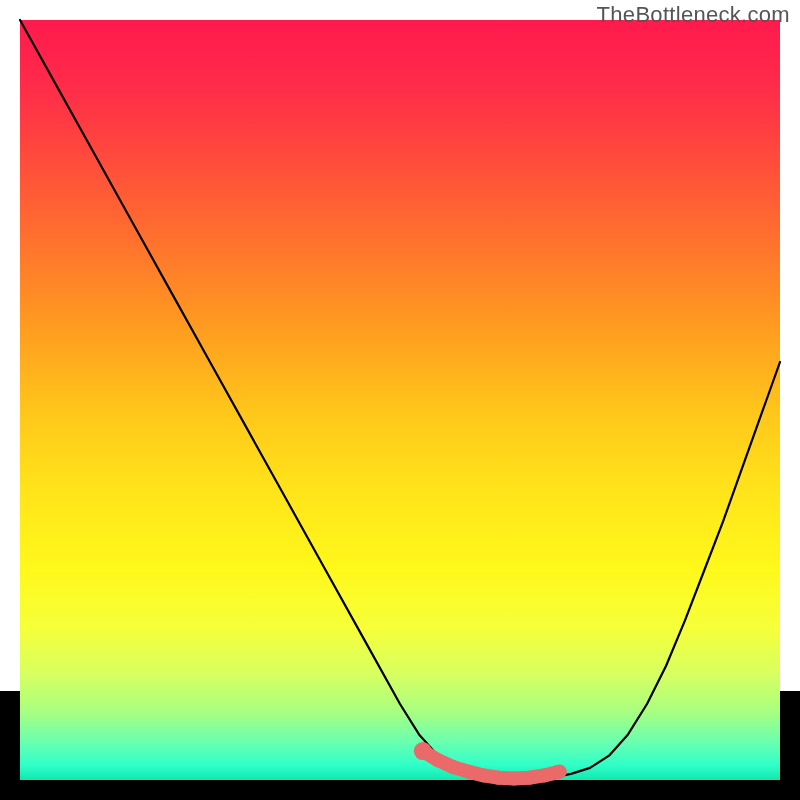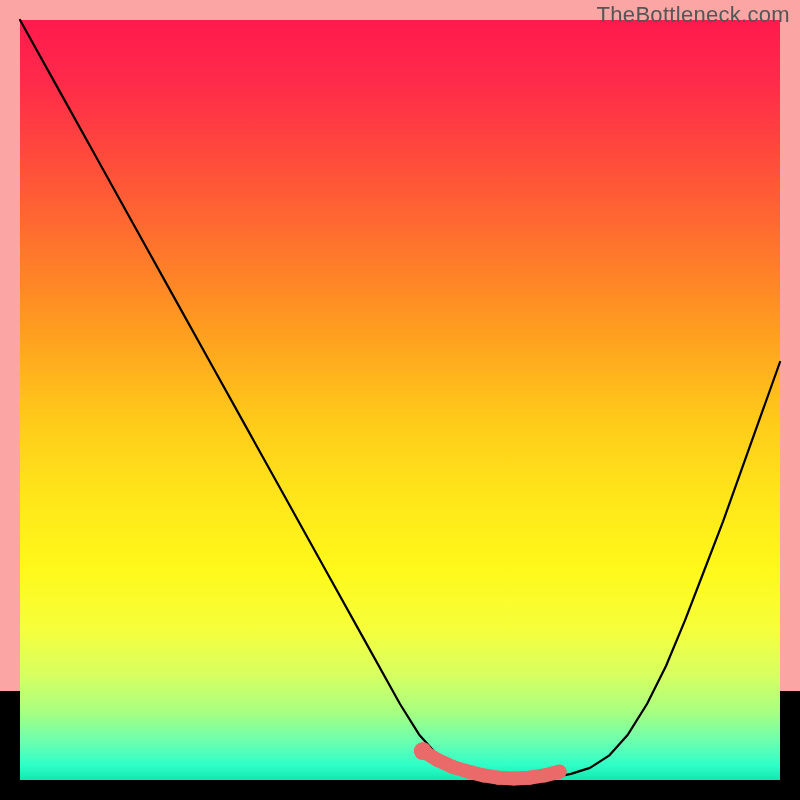--- a/index.html
+++ b/index.html
@@ -8,21 +8,21 @@
     width: 800px;
     height: 800px;
     background: #000;
     overflow: hidden;
     font-family: Arial, Helvetica, sans-serif;
   }
   .frame {
     position: relative;
     width: 800px;
     height: 691px;
-    background: #fca5a5;
+    background: #ffffff;
     text-decoration: underline;
   }
   .plot {
     position: absolute;
     left: 20px;
     top: 20px;
     width: 760px;
     height: 760px;
     background: linear-gradient(to bottom,
       #ff1a4d 0%,

